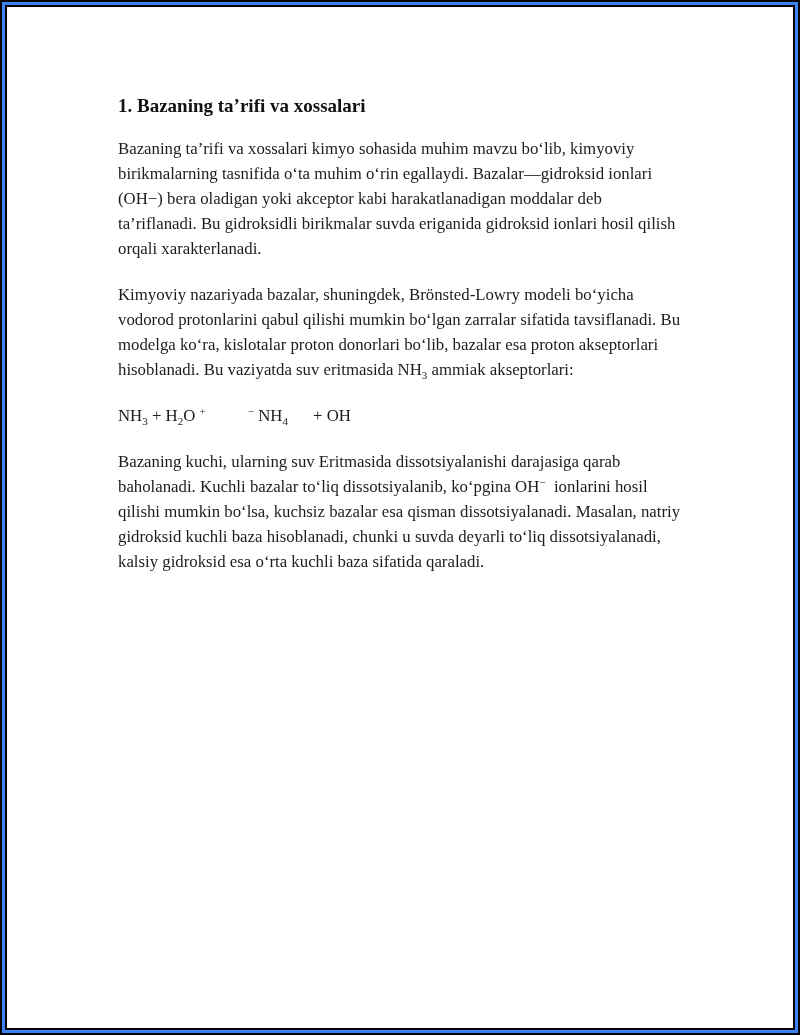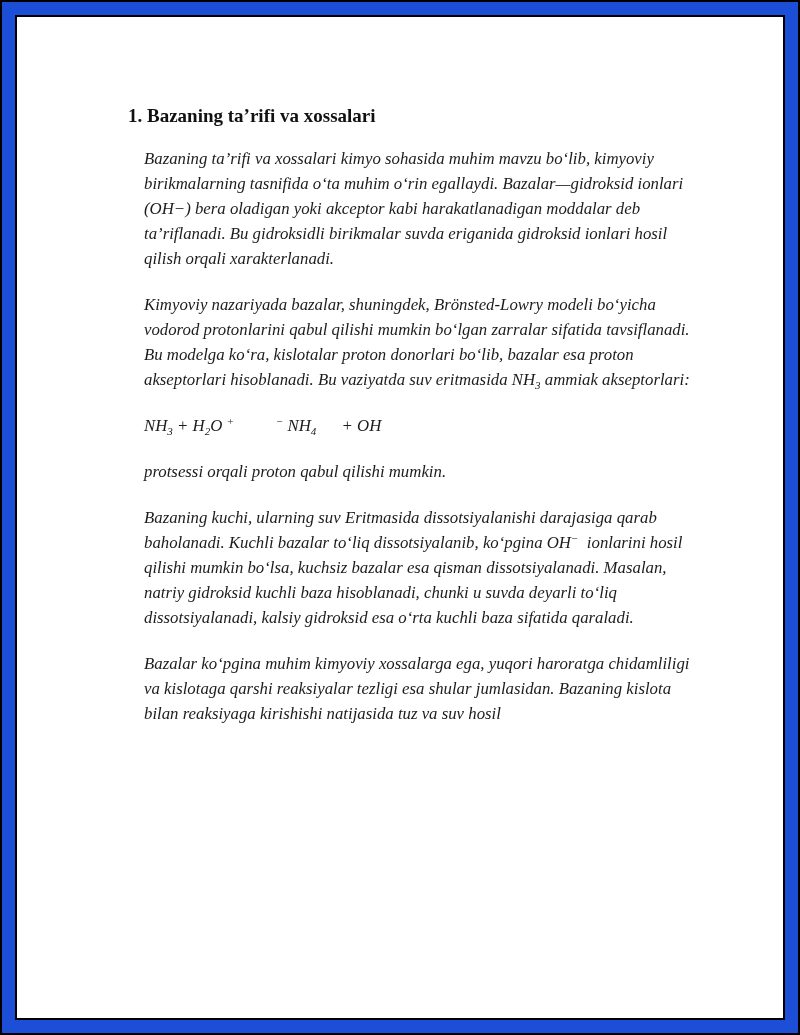--- a/index.html
+++ b/index.html
@@ -6,22 +6,22 @@
     margin: 0;
     padding: 0;
     background: #ffffff;
     font-family: "Liberation Serif", "DejaVu Serif", serif;
   }
   .page {
     width: 800px;
     height: 1035px;
     box-sizing: border-box;
     border: 2px solid #000000;
-    padding: 13px;
-    background: #1d4ed8;
+    padding: 3px;
+    background: #3b82f6;
   }
   .inner-frame {
     width: 100%;
     height: 100%;
     box-sizing: border-box;
     border: 2px solid #000000;
     padding: 86px 110px 0 111px;
     overflow: hidden;
     background: #ffffff;
   }
@@ -32,23 +32,22 @@
   h1.doc-title {
     font-size: 19px;
     line-height: 25px;
     font-weight: bold;
     color: #111111;
     margin: 0 0 18px 0;
   }
   p.block {
     font-size: 16.8px;
     line-height: 25px;
-    margin: 0 0 21px 16px;
+    margin: 0 0 21px 0;
     color: #1c1c1c;
-    font-style: italic;
   }
   p.block sup {
     font-size: 11px;
     line-height: 0;
     position: relative;
     top: -6px;
     vertical-align: baseline;
   }
   p.block sub {
     font-size: 11px;
@@ -67,20 +66,18 @@
       <h1 class="doc-title">1. Bazaning ta’rifi va xossalari</h1>
 
       <p class="block"><span>Bazaning ta’rifi va xossalari kimyo sohasida muhim mavzu bo‘lib, kimyoviy birikmalarning tasnifida o‘ta muhim o‘rin egallaydi. Bazalar—gidroksid ionlari (OH−) bera oladigan yoki akceptor kabi harakatlanadigan moddalar deb ta’riflanadi. Bu gidroksidli birikmalar suvda eriganida gidroksid ionlari hosil qilish orqali xarakterlanadi.</span></p>
 
 
 
       <p class="block"><span>Kimyoviy nazariyada bazalar, shuningdek, Brönsted-Lowry modeli bo‘yicha vodorod protonlarini qabul qilishi mumkin bo‘lgan zarralar sifatida tavsiflanadi. Bu modelga ko‘ra, kislotalar proton donorlari bo‘lib, bazalar esa proton akseptorlari hisoblanadi. Bu vaziyatda suv eritmasida NH</span><sub>3</sub><span> ammiak akseptorlari:</span></p>
 
       <p class="block"><span>NH</span><sub>3</sub><span> + H</span><sub>2</sub><span>O </span><sup>+</sup><span>&nbsp;&nbsp;&nbsp;&nbsp;&nbsp;&nbsp;&nbsp;&nbsp;&nbsp;&nbsp;</span><sup>−</sup><span> NH</span><sub>4</sub><span>&nbsp;&nbsp;&nbsp;&nbsp;&nbsp;</span><span> + OH</span></p>
 
-      <p class="block"><span>protsessi orqali proton qabul qilishi mumkin.</span></p>
 
       <p class="block"><span>Bazaning kuchi, ularning suv Eritmasida dissotsiyalanishi darajasiga qarab baholanadi. Kuchli bazalar to‘liq dissotsiyalanib, ko‘pgina OH</span><sup>−</sup><span>&nbsp; ionlarini hosil qilishi mumkin bo‘lsa, kuchsiz bazalar esa qisman dissotsiyalanadi. Masalan, natriy gidroksid kuchli baza hisoblanadi, chunki u suvda deyarli to‘liq dissotsiyalanadi, kalsiy gidroksid esa o‘rta kuchli baza sifatida qaraladi.</span></p>
 
-      <p class="block"><span>Bazalar ko‘pgina muhim kimyoviy xossalarga ega, yuqori haroratga chidamliligi va kislotaga qarshi reaksiyalar tezligi esa shular jumlasidan. Bazaning kislota bilan reaksiyaga kirishishi natijasida tuz va suv hosil</span></p>
     </div>
   </div>
 </div>
 
 </body></html>

